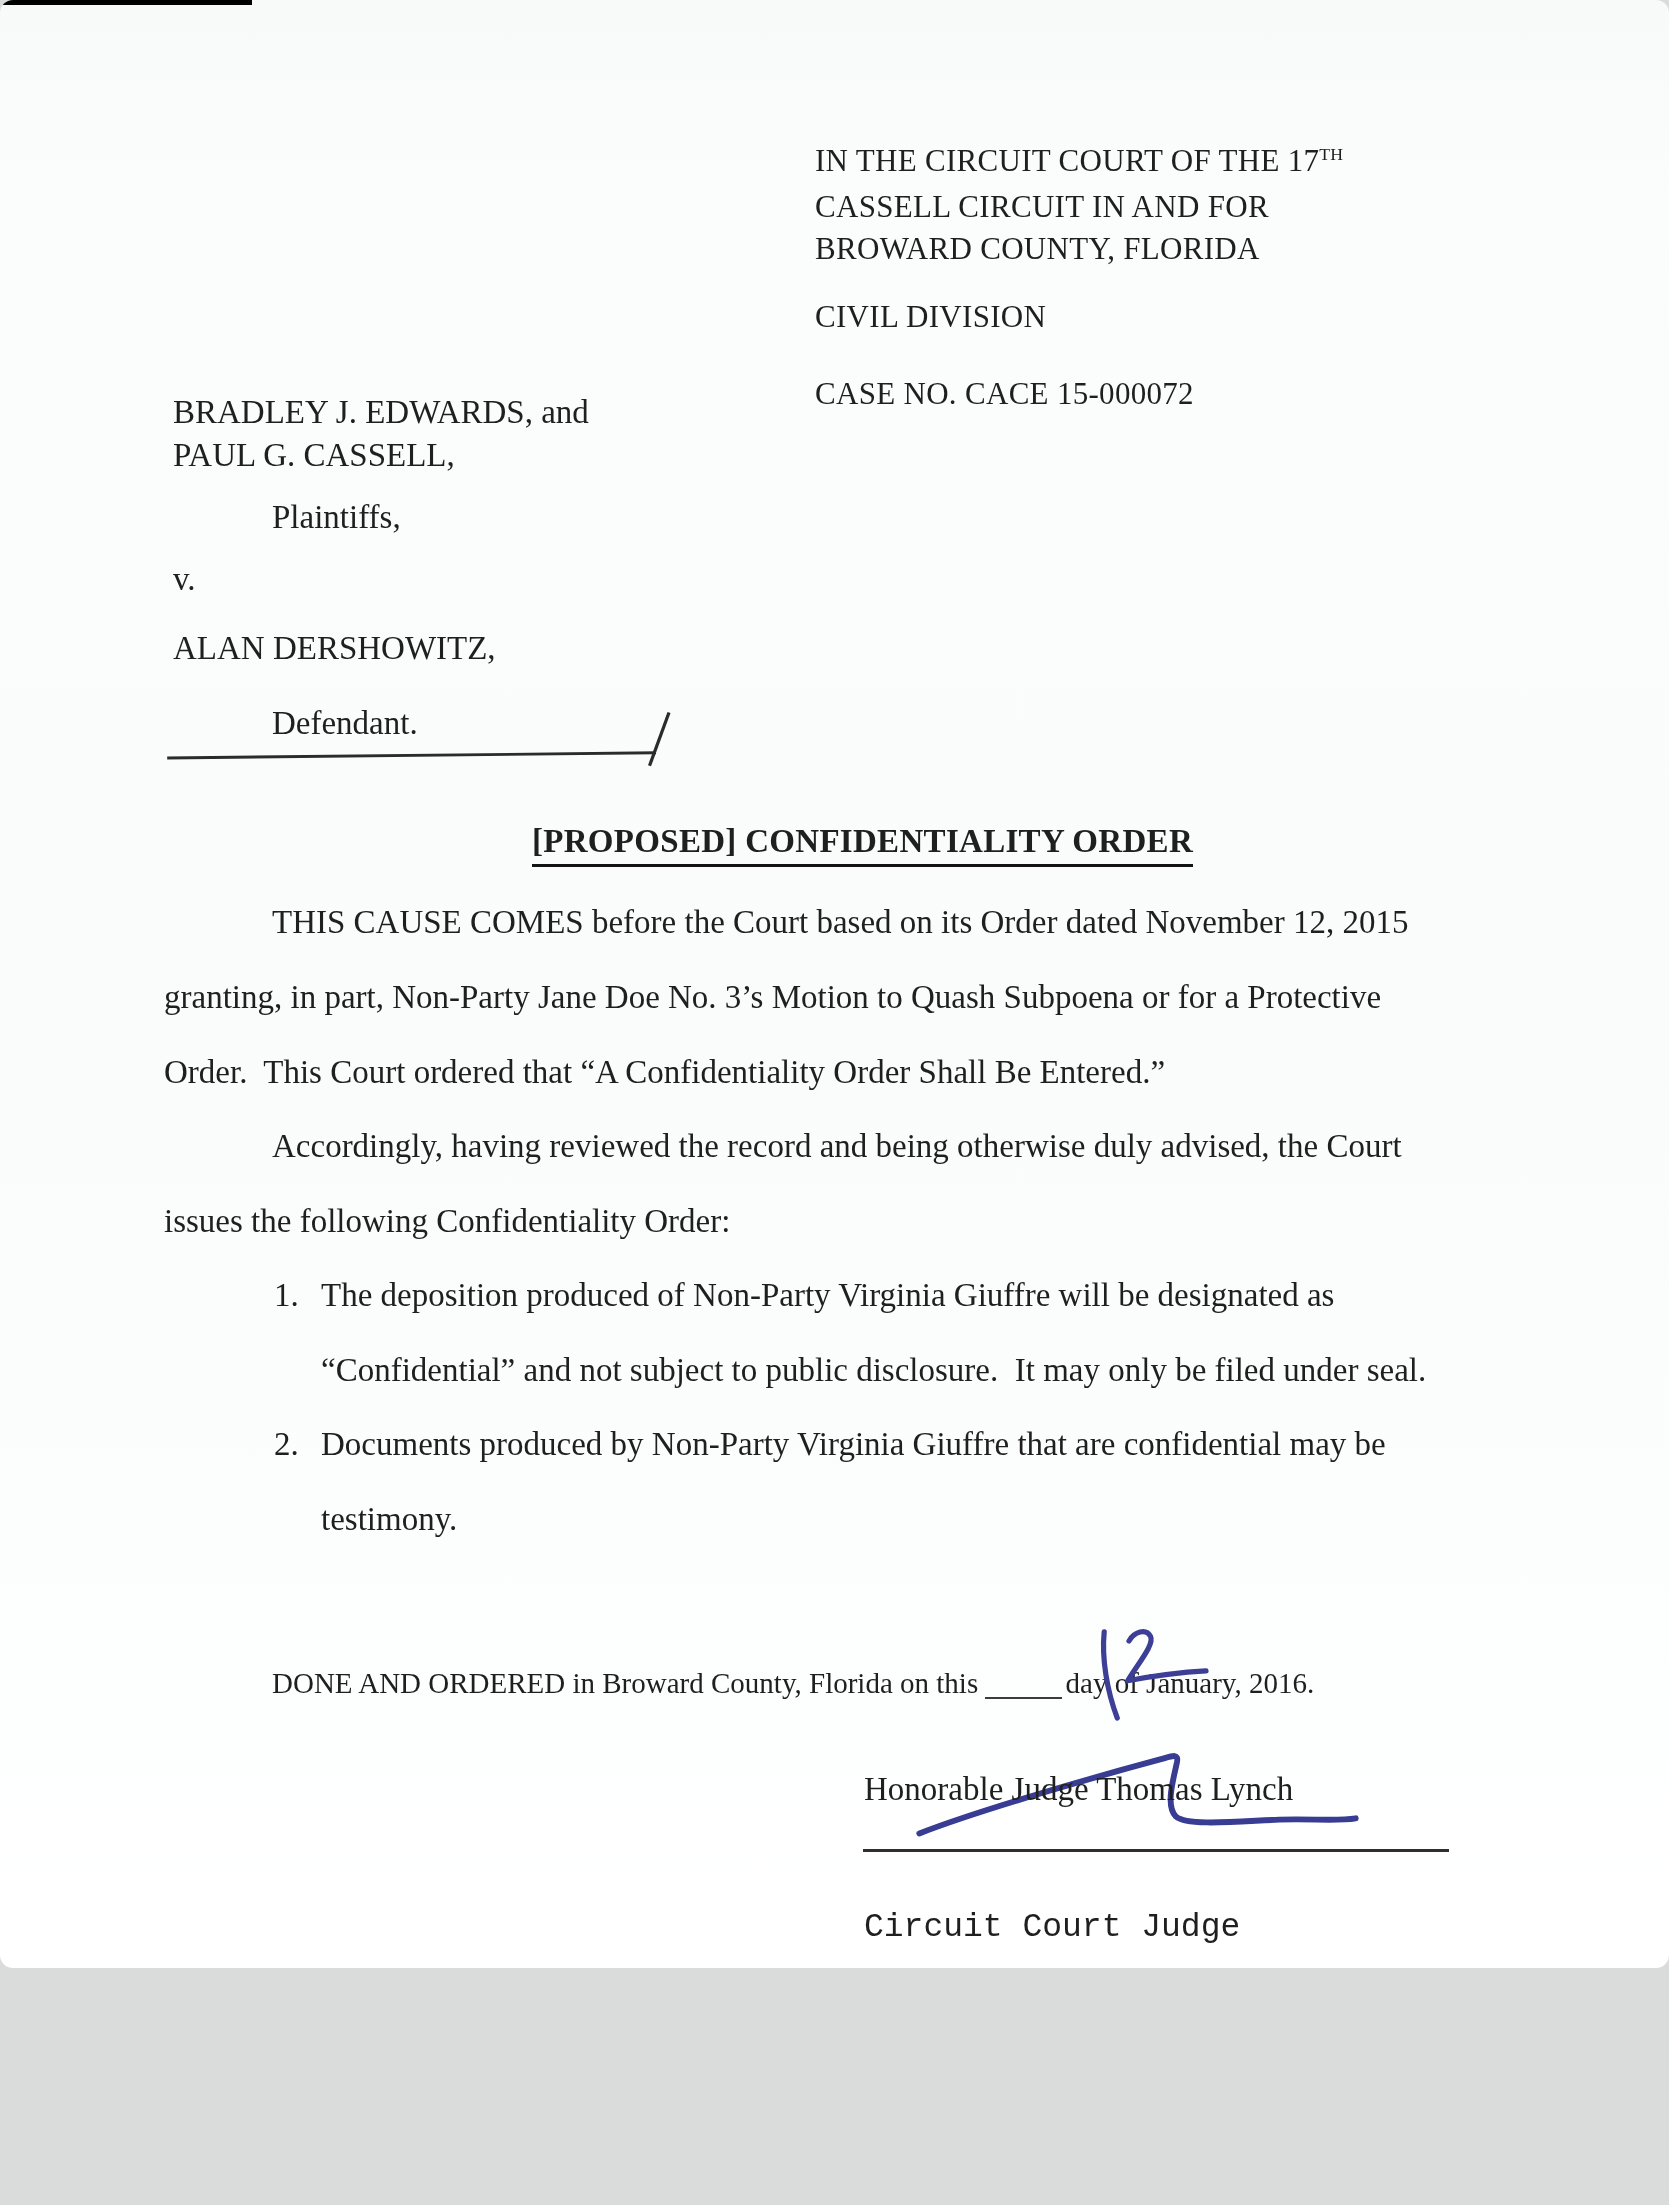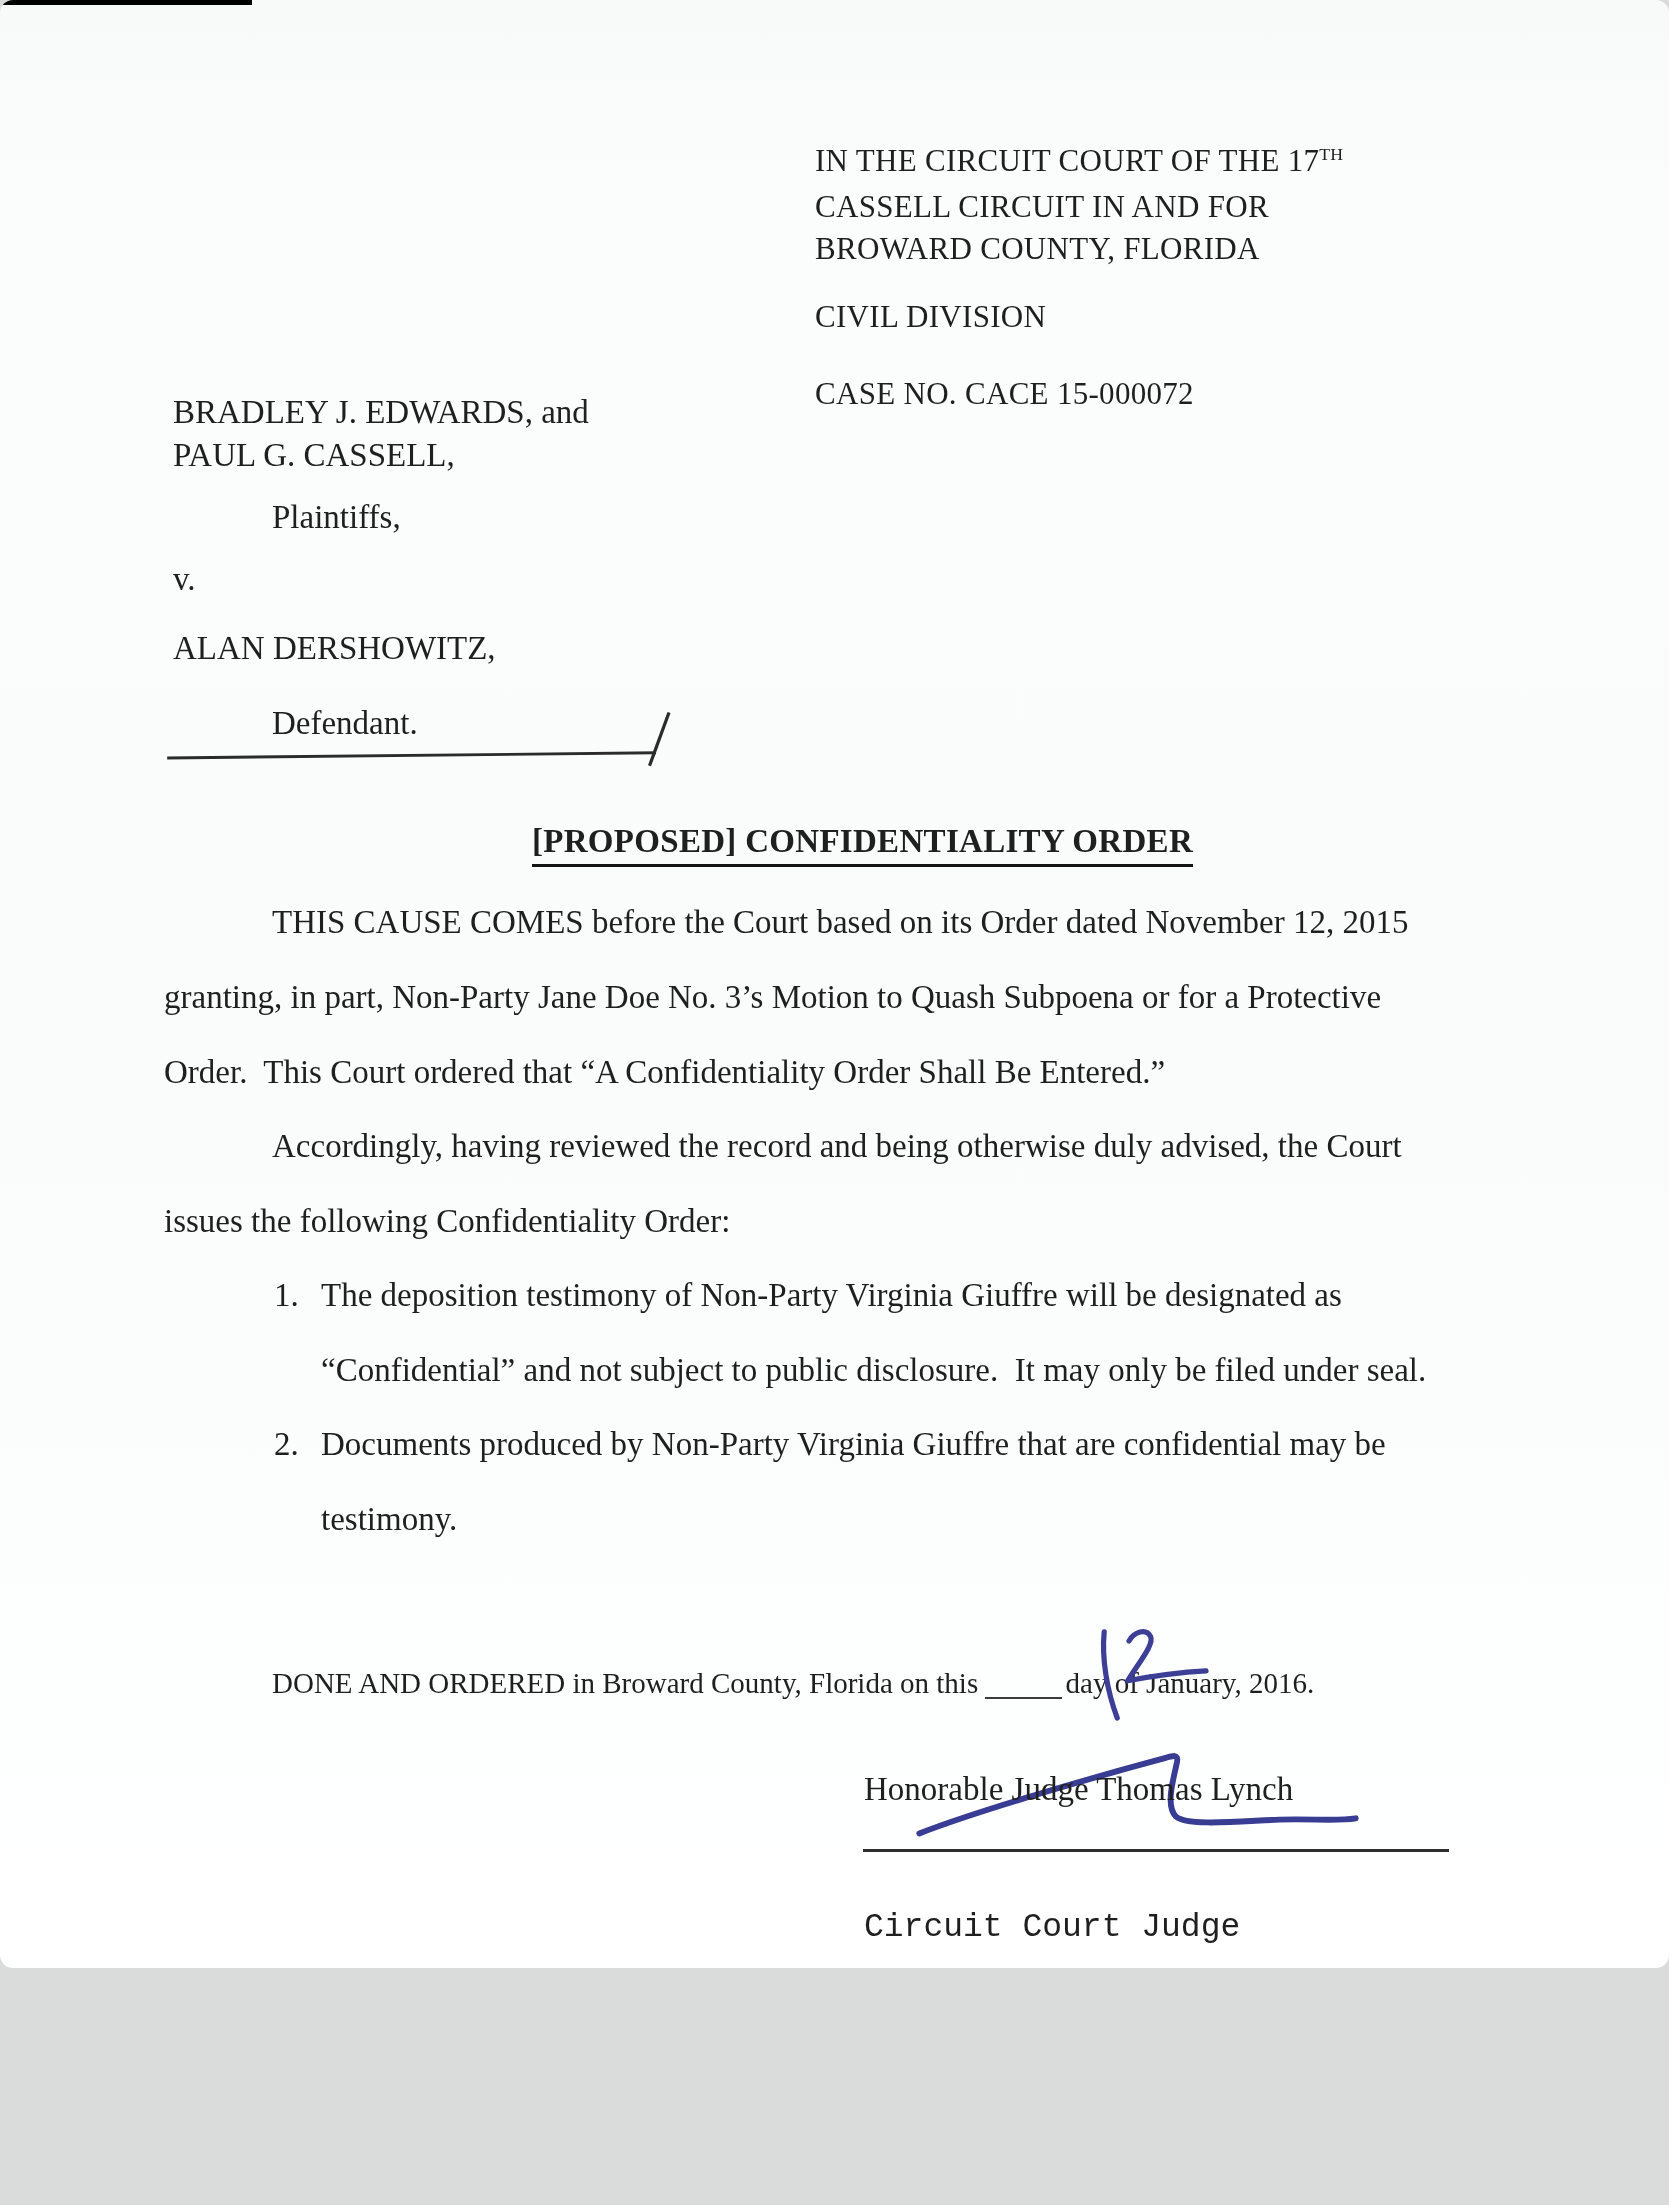--- a/index.html
+++ b/index.html
@@ -96,21 +96,21 @@
     </div>
 
   <div class="abs para indent-first" style="left:164px;top:1109px;">
       <div class="tline">Accordingly, having reviewed the record and being otherwise duly advised, the Court</div>
       <div class="tline">issues the following Confidentiality Order:</div>
     </div>
 
   <div class="abs list-item" style="left:321px;top:1258px;">
     <span class="list-num">1.</span>
     <div>
-        <div class="tline">The deposition testimony of Non-Party Virginia Giuffre will be designated as</div>
+        <div class="tline">The deposition produced of Non-Party Virginia Giuffre will be designated as</div>
         <div class="tline">“Confidential” and not subject to public disclosure.&nbsp; It may only be filed under seal.</div>
       </div>
   </div>
 
   <div class="abs list-item" style="left:321px;top:1407px;">
     <span class="list-num">2.</span>
     <div>
         <div class="tline">Documents produced by Non-Party Virginia Giuffre that are confidential may be</div>
         <div class="tline">testimony.</div>
       </div>

